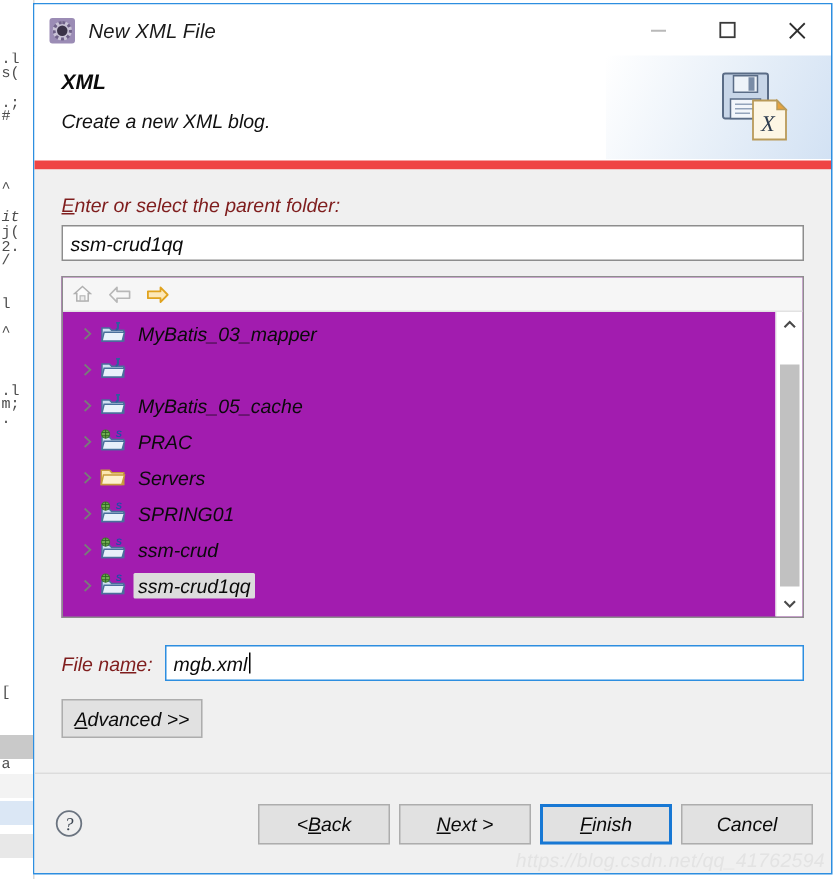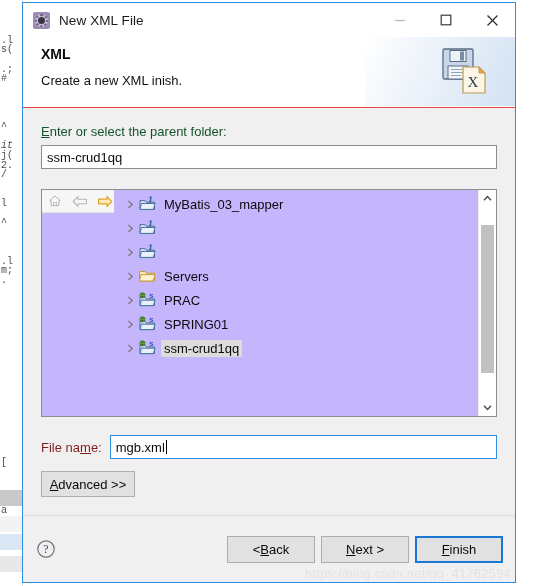--- a/index.html
+++ b/index.html
@@ -41,27 +41,28 @@
     left: 0;
     width: 22px;
     height: 16px;
   }
 
   
   #dialog {
     position: absolute;
     left: 22px;
     top: 2px;
-    width: 494px;
+    width: 533px;
     height: 581px;
     background: #ffffff;
     border: 1px solid #2d8ee0;
     box-sizing: border-box;
     display: flex;
     flex-direction: column;
+    font-style: italic;
   }
 
   
   .titlebar {
     height: 34px;
     min-height: 34px;
     background: #ffffff;
     display: flex;
     align-items: center;
     position: relative;
@@ -115,21 +116,21 @@
     justify-content: center;
   }
   .win-btn svg { display: block; }
 
   
   .banner {
     background: #ffffff;
     height: 70px;
     min-height: 70px;
     position: relative;
-    border-bottom: 1px solid #ef4444;
+    border-bottom: 6px solid #ef4444;
   }
   .banner-title {
     position: absolute;
     left: 18px; top: 9px;
     font-size: 14px;
     font-weight: bold;
     color: #0b0b0b;
   }
   .banner-sub {
     position: absolute;
@@ -151,48 +152,48 @@
 
   
   .body {
     flex: 1 1 auto;
     background: #f0f0f0;
     position: relative;
     padding: 0 18px;
   }
   .field-label {
     font-size: 13px;
-    color: #14532d;
+    color: #7f1d1d;
     margin-top: 16px;
     margin-bottom: 6px;
   }
   .field-label u { text-decoration: underline; }
 
   .textinput {
     height: 24px;
     background: #ffffff;
     border: 1px solid #8d8d8d;
     box-sizing: border-box;
     display: flex;
     align-items: center;
     padding: 0 5px;
     font-size: 13px;
     color: #0a0a0a;
   }
   .textinput.focused { border-color: #2d8ee0; }
 
   
   .tree-panel {
-    margin-top: 20px;
+    margin-top: 10px;
     height: 228px;
-    background: #c4b5fd;
+    background: #a21caf;
     border: 1px solid #8d8d8d;
     box-sizing: border-box;
     display: flex;
-    flex-direction: row;
+    flex-direction: column;
     position: relative;
   }
   .tree-toolbar {
     height: 22px;
     min-height: 22px;
     background: #f6f6f6;
     border-bottom: 1px solid #e2e2e2;
     display: flex;
     align-items: center;
     padding-left: 4px;
@@ -415,21 +416,21 @@
             <line x1="1.5" y1="1.5" x2="11.5" y2="11.5" stroke="#2f2f2f" stroke-width="1.2"></line>
             <line x1="11.5" y1="1.5" x2="1.5" y2="11.5" stroke="#2f2f2f" stroke-width="1.2"></line>
           </svg>
       </div>
     </div>
   </div>
 
   <div class="banner">
     <div class="banner-glow"></div>
     <div class="banner-title">XML</div>
-    <div class="banner-sub">Create a new XML inish.</div>
+    <div class="banner-sub">Create a new XML blog.</div>
     <div class="banner-icon">
       <svg width="52" height="50" viewBox="0 0 52 50">
         <rect x="4" y="2" width="30" height="30" rx="1.5" fill="#c8d6e8" stroke="#5a6c86" stroke-width="1.3"></rect>
         <rect x="11" y="3.5" width="16" height="11" fill="#eef3f9" stroke="#5a6c86" stroke-width="1"></rect>
         <rect x="21" y="4.5" width="4" height="9" fill="#7a8ca6"></rect>
         <rect x="9" y="19" width="20" height="13" fill="#f2f6fb" stroke="#5a6c86" stroke-width="1"></rect>
         <line x1="12" y1="22.5" x2="26" y2="22.5" stroke="#93a4bb" stroke-width="1"></line>
         <line x1="12" y1="25.5" x2="26" y2="25.5" stroke="#93a4bb" stroke-width="1"></line>
         <line x1="12" y1="28.5" x2="22" y2="28.5" stroke="#93a4bb" stroke-width="1"></line>
         <path d="M24 20 L40 20 L46 26 L46 46 L24 46 Z" fill="#fdf6e4" stroke="#b99a58" stroke-width="1.2"></path>
@@ -505,32 +506,21 @@
                 <svg width="7" height="9" viewBox="0 0 7 9">
                   <path d="M1.4 1 L5.2 4.5 L1.4 8" fill="none" stroke="#7a7a7a" stroke-width="1.2"></path>
                 </svg>
               </span>
               <span class="ficon"><svg width="18" height="16" viewBox="0 0 18 16">
                   <path d="M2 4.6 L7 4.6 L8.4 6.2 L16.5 6.2 L16.5 13.4 L2 13.4 Z" fill="#cfe0f2" stroke="#4a6f9c" stroke-width="1"></path>
                   <path d="M3.4 7.5 L17 7.5 L15.4 13.4 L2 13.4 Z" fill="#e9f1fb" stroke="#4a6f9c" stroke-width="1"></path>
                   <path d="M12.6 1.2 L12.6 4.4 Q12.6 5.8 11.1 5.8" fill="none" stroke="#2f5f9e" stroke-width="1.4"></path>
                   <path d="M11.4 1.2 L14 1.2" stroke="#2f5f9e" stroke-width="1.1"></path>
                 </svg></span>
-            </div>
-            <div class="tree-row">
-              <span class="twisty">
-                <svg width="7" height="9" viewBox="0 0 7 9">
-                  <path d="M1.4 1 L5.2 4.5 L1.4 8" fill="none" stroke="#7a7a7a" stroke-width="1.2"></path>
-                </svg>
-              </span>
-              <span class="ficon"><svg width="18" height="16" viewBox="0 0 18 16">
-                  <path d="M1.5 3.5 L7 3.5 L8.6 5.2 L16.5 5.2 L16.5 13 L1.5 13 Z" fill="#fbe6b0" stroke="#c79a3c" stroke-width="1"></path>
-                  <path d="M3 6.6 L17 6.6 L15.2 13 L1.5 13 Z" fill="#fdf1cf" stroke="#c79a3c" stroke-width="1"></path>
-                </svg></span>
-              <span class="tlabel">Servers</span>
+              <span class="tlabel">MyBatis_05_cache</span>
             </div>
             <div class="tree-row">
               <span class="twisty">
                 <svg width="7" height="9" viewBox="0 0 7 9">
                   <path d="M1.4 1 L5.2 4.5 L1.4 8" fill="none" stroke="#7a7a7a" stroke-width="1.2"></path>
                 </svg>
               </span>
               <span class="ficon"><svg width="18" height="16" viewBox="0 0 18 16">
                   <path d="M2 5.5 L7 5.5 L8.4 7 L16.5 7 L16.5 13.6 L2 13.6 Z" fill="#cfe0f2" stroke="#4a6f9c" stroke-width="1"></path>
                   <path d="M3.4 8.2 L17 8.2 L15.4 13.6 L2 13.6 Z" fill="#e7f0fa" stroke="#4a6f9c" stroke-width="1"></path>
@@ -540,27 +530,54 @@
                 </svg></span>
               <span class="tlabel">PRAC</span>
             </div>
             <div class="tree-row">
               <span class="twisty">
                 <svg width="7" height="9" viewBox="0 0 7 9">
                   <path d="M1.4 1 L5.2 4.5 L1.4 8" fill="none" stroke="#7a7a7a" stroke-width="1.2"></path>
                 </svg>
               </span>
               <span class="ficon"><svg width="18" height="16" viewBox="0 0 18 16">
+                  <path d="M1.5 3.5 L7 3.5 L8.6 5.2 L16.5 5.2 L16.5 13 L1.5 13 Z" fill="#fbe6b0" stroke="#c79a3c" stroke-width="1"></path>
+                  <path d="M3 6.6 L17 6.6 L15.2 13 L1.5 13 Z" fill="#fdf1cf" stroke="#c79a3c" stroke-width="1"></path>
+                </svg></span>
+              <span class="tlabel">Servers</span>
+            </div>
+            <div class="tree-row">
+              <span class="twisty">
+                <svg width="7" height="9" viewBox="0 0 7 9">
+                  <path d="M1.4 1 L5.2 4.5 L1.4 8" fill="none" stroke="#7a7a7a" stroke-width="1.2"></path>
+                </svg>
+              </span>
+              <span class="ficon"><svg width="18" height="16" viewBox="0 0 18 16">
                   <path d="M2 5.5 L7 5.5 L8.4 7 L16.5 7 L16.5 13.6 L2 13.6 Z" fill="#cfe0f2" stroke="#4a6f9c" stroke-width="1"></path>
                   <path d="M3.4 8.2 L17 8.2 L15.4 13.6 L2 13.6 Z" fill="#e7f0fa" stroke="#4a6f9c" stroke-width="1"></path>
                   <circle cx="4.4" cy="3.4" r="2.7" fill="#6fae52" stroke="#3f7a2c" stroke-width=".7"></circle>
                   <path d="M1.9 2.3 L6.9 2.3 M1.9 4.5 L6.9 4.5 M4.4 .7 L4.4 6.1" stroke="#2f5f22" stroke-width=".6" fill="none"></path>
                   <text x="11.2" y="5.6" font-family="Liberation Sans, sans-serif" font-size="6.2" font-weight="bold" fill="#1f4fa8">S</text>
                 </svg></span>
               <span class="tlabel">SPRING01</span>
+            </div>
+            <div class="tree-row">
+              <span class="twisty">
+                <svg width="7" height="9" viewBox="0 0 7 9">
+                  <path d="M1.4 1 L5.2 4.5 L1.4 8" fill="none" stroke="#7a7a7a" stroke-width="1.2"></path>
+                </svg>
+              </span>
+              <span class="ficon"><svg width="18" height="16" viewBox="0 0 18 16">
+                  <path d="M2 5.5 L7 5.5 L8.4 7 L16.5 7 L16.5 13.6 L2 13.6 Z" fill="#cfe0f2" stroke="#4a6f9c" stroke-width="1"></path>
+                  <path d="M3.4 8.2 L17 8.2 L15.4 13.6 L2 13.6 Z" fill="#e7f0fa" stroke="#4a6f9c" stroke-width="1"></path>
+                  <circle cx="4.4" cy="3.4" r="2.7" fill="#6fae52" stroke="#3f7a2c" stroke-width=".7"></circle>
+                  <path d="M1.9 2.3 L6.9 2.3 M1.9 4.5 L6.9 4.5 M4.4 .7 L4.4 6.1" stroke="#2f5f22" stroke-width=".6" fill="none"></path>
+                  <text x="11.2" y="5.6" font-family="Liberation Sans, sans-serif" font-size="6.2" font-weight="bold" fill="#1f4fa8">S</text>
+                </svg></span>
+              <span class="tlabel">ssm-crud</span>
             </div>
             <div class="tree-row selected">
               <span class="twisty">
                 <svg width="7" height="9" viewBox="0 0 7 9">
                   <path d="M1.4 1 L5.2 4.5 L1.4 8" fill="none" stroke="#7a7a7a" stroke-width="1.2"></path>
                 </svg>
               </span>
               <span class="ficon"><svg width="18" height="16" viewBox="0 0 18 16">
                   <path d="M2 5.5 L7 5.5 L8.4 7 L16.5 7 L16.5 13.6 L2 13.6 Z" fill="#cfe0f2" stroke="#4a6f9c" stroke-width="1"></path>
                   <path d="M3.4 8.2 L17 8.2 L15.4 13.6 L2 13.6 Z" fill="#e7f0fa" stroke="#4a6f9c" stroke-width="1"></path>
@@ -622,16 +639,19 @@
       <div class="btn">
         <span></span>
           <u>N</u>
           <span>ext &gt;</span>
       </div>
       <div class="btn default">
         <span></span>
           <u>F</u>
           <span>inish</span>
       </div>
+      <div class="btn">
+        <span>Cancel</span>
+      </div>
     </div>
     <div class="watermark">https://blog.csdn.net/qq_41762594</div>
   </div>
 </div>
 
 </body></html>

